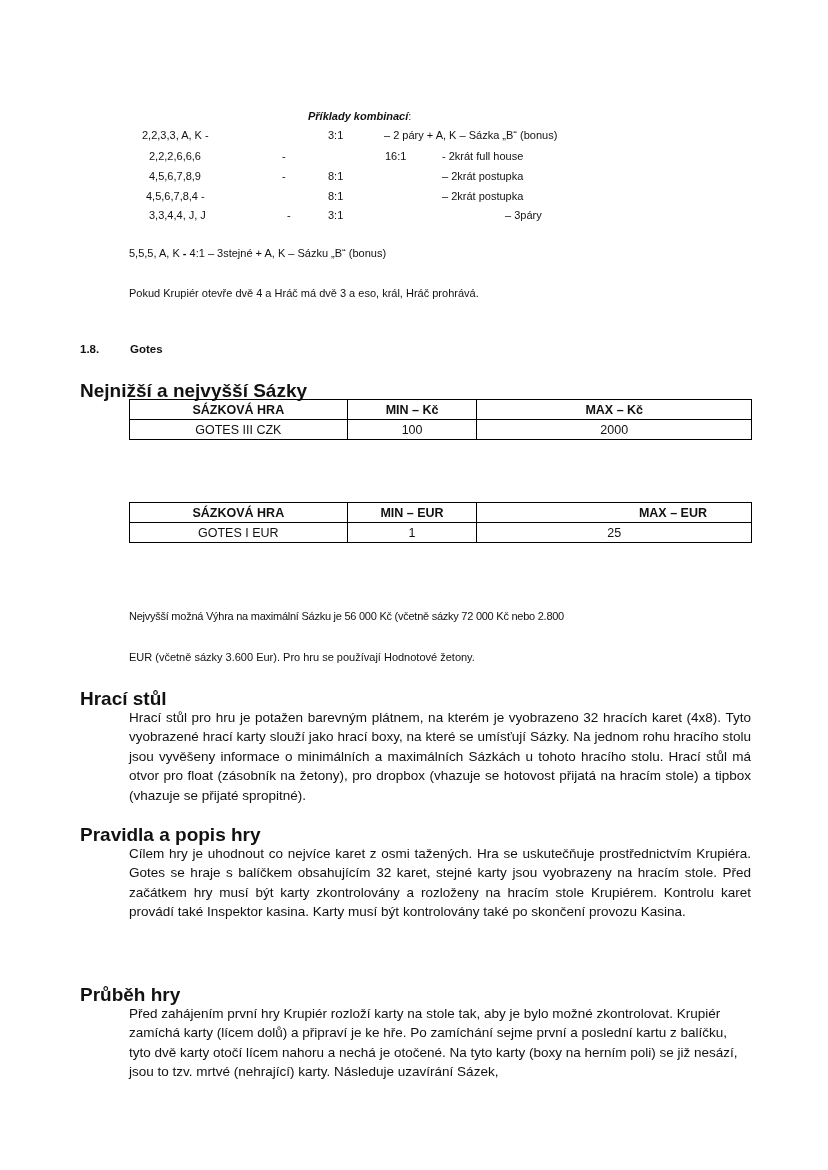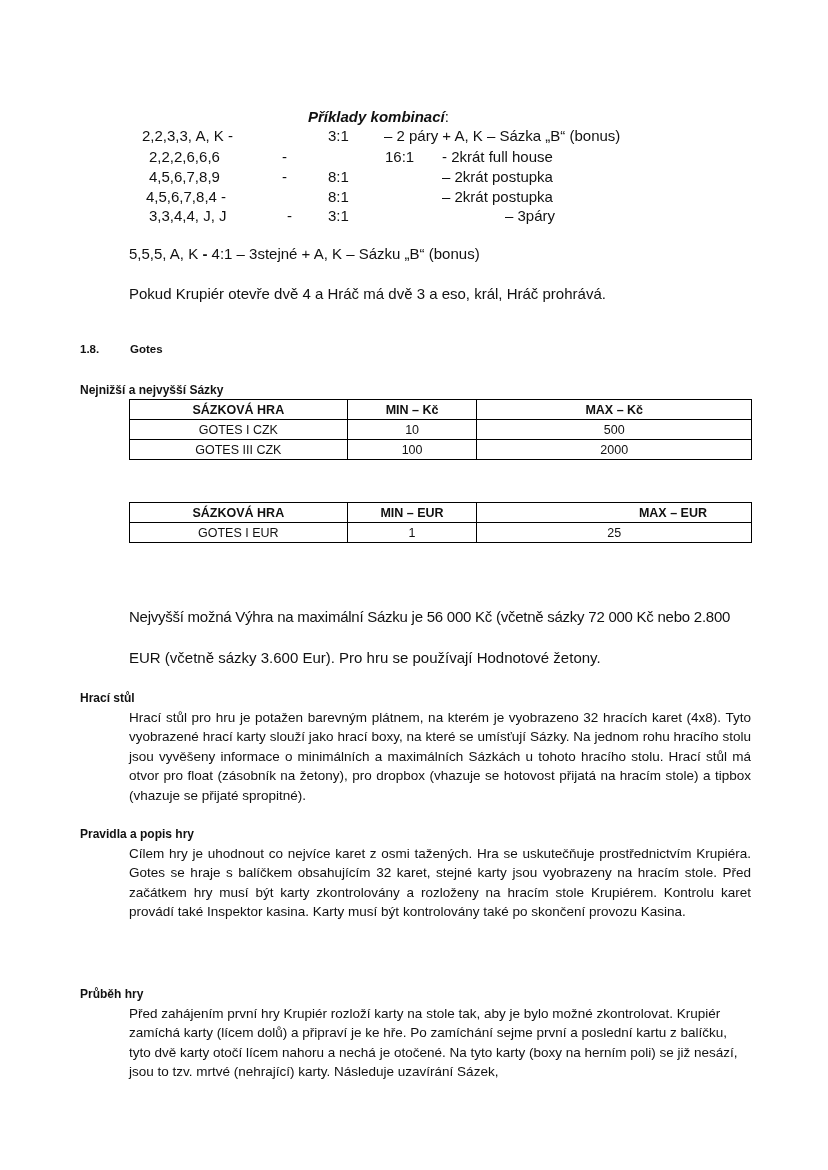--- a/index.html
+++ b/index.html
@@ -1,21 +1,21 @@
 <!DOCTYPE html>
 <html><head>
 <meta charset="utf-8">
 <style>
   html, body { margin:0; padding:0; background:#ffffff; }
   body { width:828px; height:1170px; position:relative; overflow:hidden;
          font-family:"Liberation Sans", sans-serif; color:#111; }
-  .abs { position:absolute; white-space:nowrap; font-size:15px; line-height:17px; }
+  .abs { position:absolute; white-space:nowrap; font-size:11px; line-height:17px; }
   .bold { font-weight:bold; }
   .ital { font-style:italic; }
-  .head { font-weight:bold; font-size:12px; }
+  .head { font-weight:bold; font-size:19px; }
   .sect { font-weight:bold; font-size:11.5px; }
   table.lim { position:absolute; left:129px; border-collapse:collapse; width:623px; font-size:12.5px; }
   table.lim td, table.lim th { border:1.6px solid #000; height:19px; padding:0; text-align:center; line-height:18px; }
   table.lim th { font-weight:bold; }
   .para { position:absolute; left:129px; width:622px; font-size:13.5px; line-height:19.4px; text-align:justify; }
   .para p { margin:0; }
 </style>
 </head>
 <body>
 
@@ -63,25 +63,20 @@
       <col style="width:130px">
       <col style="width:275px">
     </colgroup>
   <tbody>
       <tr>
     <th>SÁZKOVÁ HRA</th>
     <th>MIN – Kč</th>
     <th>MAX – Kč</th>
   </tr>
   <tr>
-    <td>GOTES I CZK</td>
-    <td>10</td>
-    <td>500</td>
-  </tr>
-  <tr>
     <td>GOTES III CZK</td>
     <td>100</td>
     <td>2000</td>
   </tr>
 </tbody>
   </table>
 
 <table class="lim" style="top:502px;">
   <colgroup>
       <col style="width:218px">

